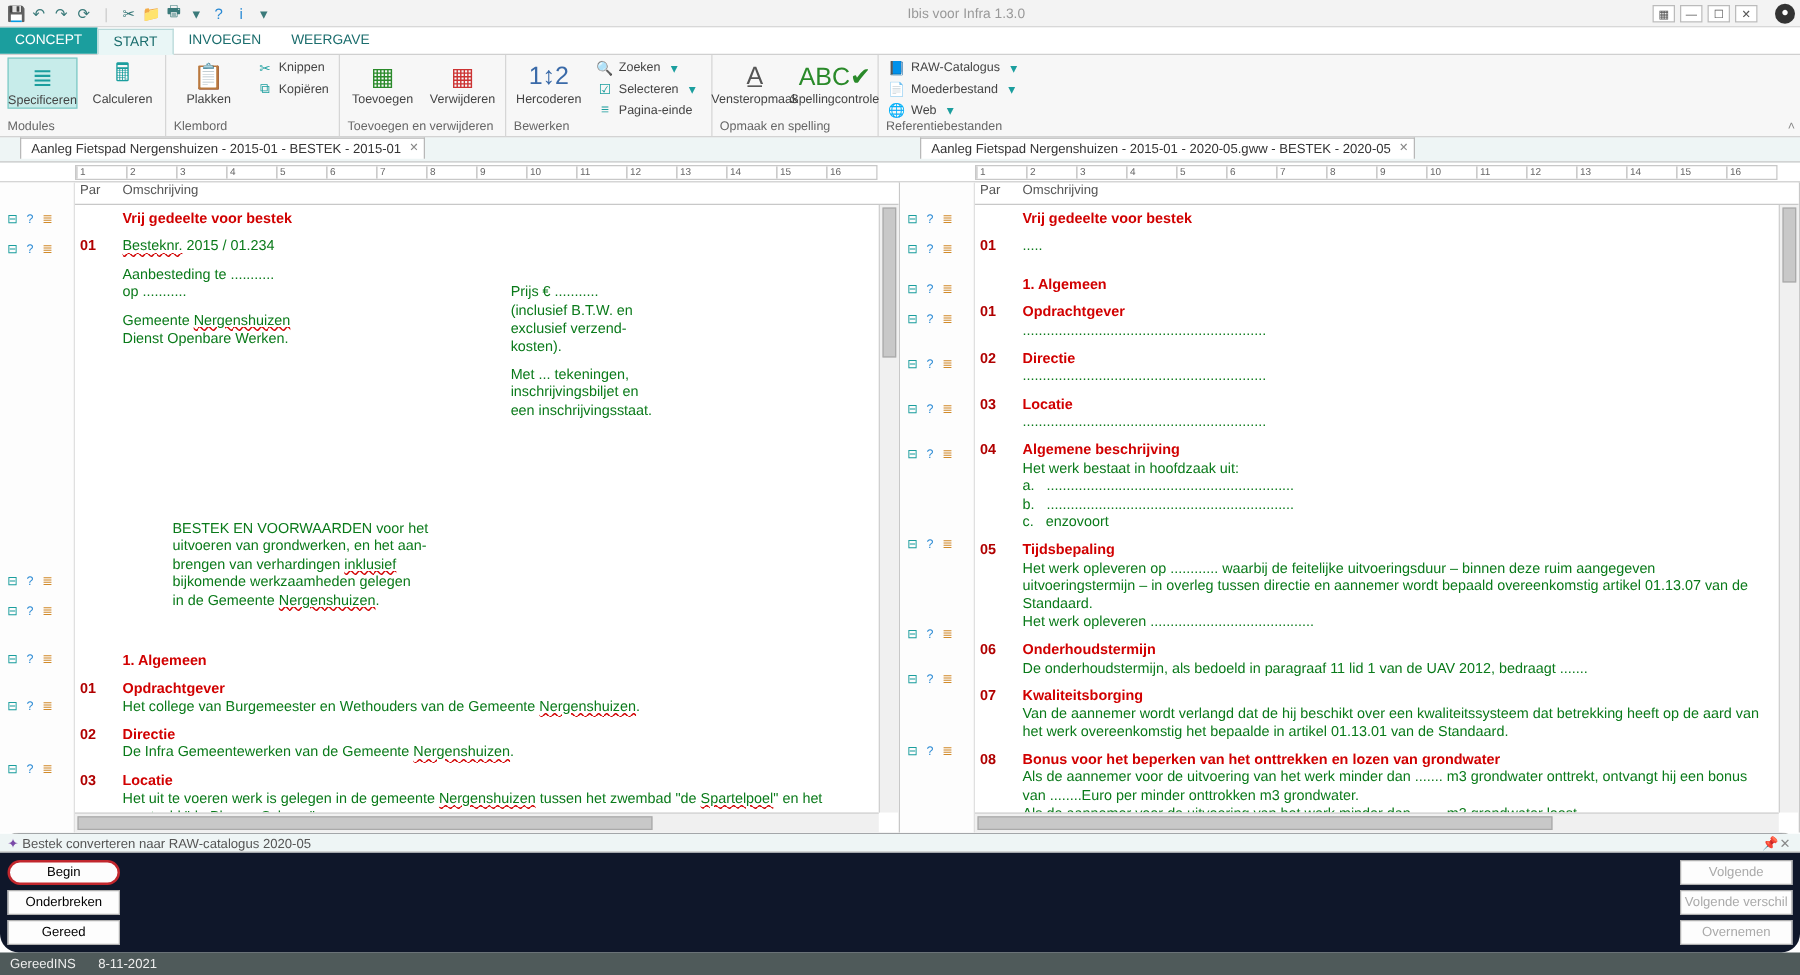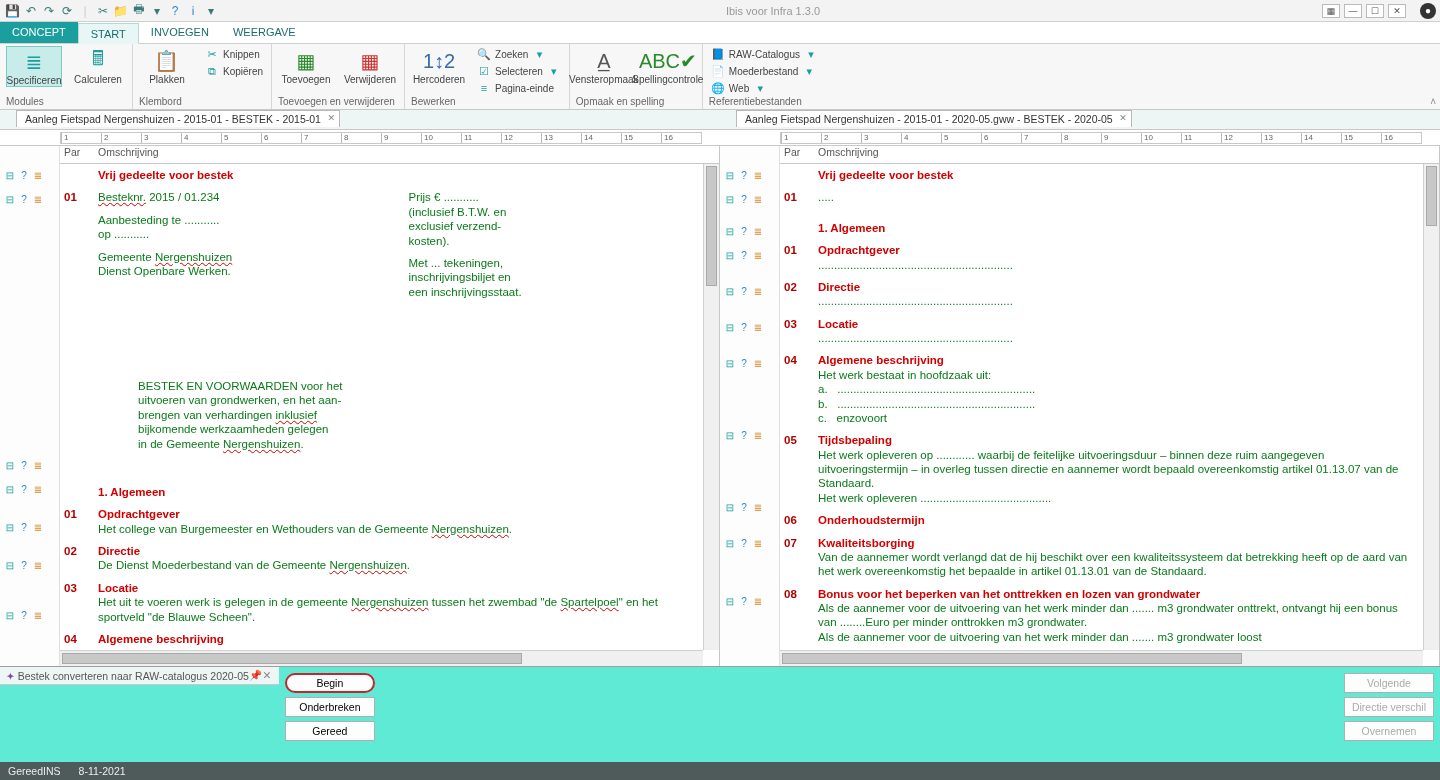--- a/index.html
+++ b/index.html
@@ -69,21 +69,21 @@
 .scroll-h { position: absolute; left: 0; right: 16px; bottom: 0; height: 16px; background: #f0f0f0; border-top: 1px solid #d0d0d0; }
 .scroll-h .thumb { position: absolute; top: 2px; bottom: 2px; left: 2px; width: 460px; background: #c8c8c8; border: 1px solid #aaa; }
 
 .twocol { display: flex; gap: 24px; }
 .twocol > div { flex: 1; }
 .indent { padding-left: 40px; }
 .spacer { height: 8px; }
 .bigspacer { height: 34px; }
 
 
-.convpanel { height: 96px; border-top: 1px solid #9f9f9f; background: #5eead4; display: flex; flex-direction: row; }
+.convpanel { height: 96px; border-top: 1px solid #9f9f9f; background: #0f172a; display: flex; flex-direction: column; border-radius: 15px; }
 .convhdr { height: 18px; background: #eef5f5; border-bottom: 1px solid #c8c8c8; display: flex; align-items: center; font-size: 10.5px; color: #555; padding: 0 6px; justify-content: space-between; }
 .convhdr .ctrls span { display: inline-block; width: 12px; text-align: center; cursor: pointer; color: #888; }
 .convbody { flex: 1; display: flex; padding: 6px; gap: 8px; }
 .convleft, .convright { display: flex; flex-direction: column; gap: 4px; }
 .convright { margin-left: auto; }
 .convbtn { width: 90px; height: 20px; font-size: 10.5px; background: #fdfdfd; border: 1px solid #b0b0b0; cursor: pointer; }
 .convbtn.begin { border: 2px solid #c1272d; border-radius: 10px; }
 .convbtn:disabled, .convbtn.disabled { color: #aaa; }
 
 
@@ -360,21 +360,21 @@
               <div class="green">
                 <span class="wavy">Besteknr.</span> <span>2015 / 01.234</span>
                 <div class="spacer"></div>
                 <div style="white-space:pre-line;">Aanbesteding te ...........
 op ...........</div>
                 <div class="spacer"></div>
                 <span>Gemeente</span> <span class="wavy">Nergenshuizen</span><br>
                 <span>Dienst Openbare Werken.</span>
               </div>
               <div class="green">
-                <div style="white-space:pre-line;">Prijs € ...........
+                <div style="white-space:pre-line;margin-top:37px;">Prijs € ...........
 (inclusief B.T.W. en
 exclusief verzend-
 kosten).</div>
                 <div class="spacer"></div>
                 <div style="white-space:pre-line;">Met ... tekeningen,
 inschrijvingsbiljet en
 een inschrijvingsstaat.</div>
               </div>
             </div>
           </div>
@@ -394,21 +394,21 @@
             <div class="txt hred">1. Algemeen</div>
           </div>
         <div class="spacer"></div>
         <div class="row">
             <div class="par">01</div>
             <div class="txt"><span class="hred">Opdrachtgever</span><br><span class="green"><span>Het college van Burgemeester en Wethouders van de Gemeente </span><span class="wavy">Nergenshuizen</span><span>.</span></span></div>
           </div>
         <div class="spacer"></div>
         <div class="row">
             <div class="par">02</div>
-            <div class="txt"><span class="hred">Directie</span><br><span class="green"><span>De Dienst Moederbestand van de Gemeente </span><span class="wavy">Nergenshuizen</span><span>.</span></span></div>
+            <div class="txt"><span class="hred">Directie</span><br><span class="green"><span>De Infra Gemeentewerken van de Gemeente </span><span class="wavy">Nergenshuizen</span><span>.</span></span></div>
           </div>
         <div class="spacer"></div>
         <div class="row">
             <div class="par">03</div>
             <div class="txt"><span class="hred">Locatie</span><br><span class="green"><span>Het uit te voeren werk is gelegen in de gemeente </span><span class="wavy">Nergenshuizen</span><span> tussen het zwembad "de </span><span class="wavy">Spartelpoel</span><span>" en het sportveld "de Blauwe Scheen".</span></span></div>
           </div>
         <div class="spacer"></div>
         <div class="row">
             <div class="par">04</div>
             <div class="txt"><span class="hred">Algemene beschrijving</span></div>
@@ -539,21 +539,21 @@
           </div>
         <div class="spacer"></div>
         <div class="row">
             <div class="par">05</div>
             <div class="txt"><span class="hred">Tijdsbepaling</span><br><span class="green" style="white-space:pre-line;">Het werk opleveren op ............ waarbij de feitelijke uitvoeringsduur – binnen deze ruim aangegeven uitvoeringstermijn – in overleg tussen directie en aannemer wordt bepaald overeenkomstig artikel 01.13.07 van de Standaard.
 Het werk opleveren .........................................</span></div>
           </div>
         <div class="spacer"></div>
         <div class="row">
             <div class="par">06</div>
-            <div class="txt"><span class="hred">Onderhoudstermijn</span><br></div>
+            <div class="txt"><span class="hred">Onderhoudstermijn</span><br><span class="green">De onderhoudstermijn, als bedoeld in paragraaf 11 lid 1 van de UAV 2012, bedraagt .......</span></div>
           </div>
         <div class="spacer"></div>
         <div class="row">
             <div class="par">07</div>
             <div class="txt"><span class="hred">Kwaliteitsborging</span><br><span class="green">Van de aannemer wordt verlangd dat de hij beschikt over een kwaliteitssysteem dat betrekking heeft op de aard van het werk overeenkomstig het bepaalde in artikel 01.13.01 van de Standaard.</span></div>
           </div>
         <div class="spacer"></div>
         <div class="row">
             <div class="par">08</div>
             <div class="txt"><span class="hred">Bonus voor het beperken van het onttrekken en lozen van grondwater</span><br><span class="green" style="white-space:pre-line;">Als de aannemer voor de uitvoering van het werk minder dan ....... m3 grondwater onttrekt, ontvangt hij een bonus van ........Euro per minder onttrokken m3 grondwater.
@@ -576,21 +576,21 @@
     <span class="ctrls"><span>📌</span><span>✕</span></span>
   </div>
   <div class="convbody">
     <div class="convleft">
       <button class="convbtn begin">Begin</button>
       <button class="convbtn">Onderbreken</button>
       <button class="convbtn">Gereed</button>
     </div>
     <div class="convright">
       <button class="convbtn disabled">Volgende</button>
-      <button class="convbtn disabled">Directie verschil</button>
+      <button class="convbtn disabled">Volgende verschil</button>
       <button class="convbtn disabled">Overnemen</button>
     </div>
   </div>
 </div>
 
 <div class="statusbar">
   <span>Gereed</span>
   <span class="right">
     <span>INS</span>
     <span>8-11-2021</span>

